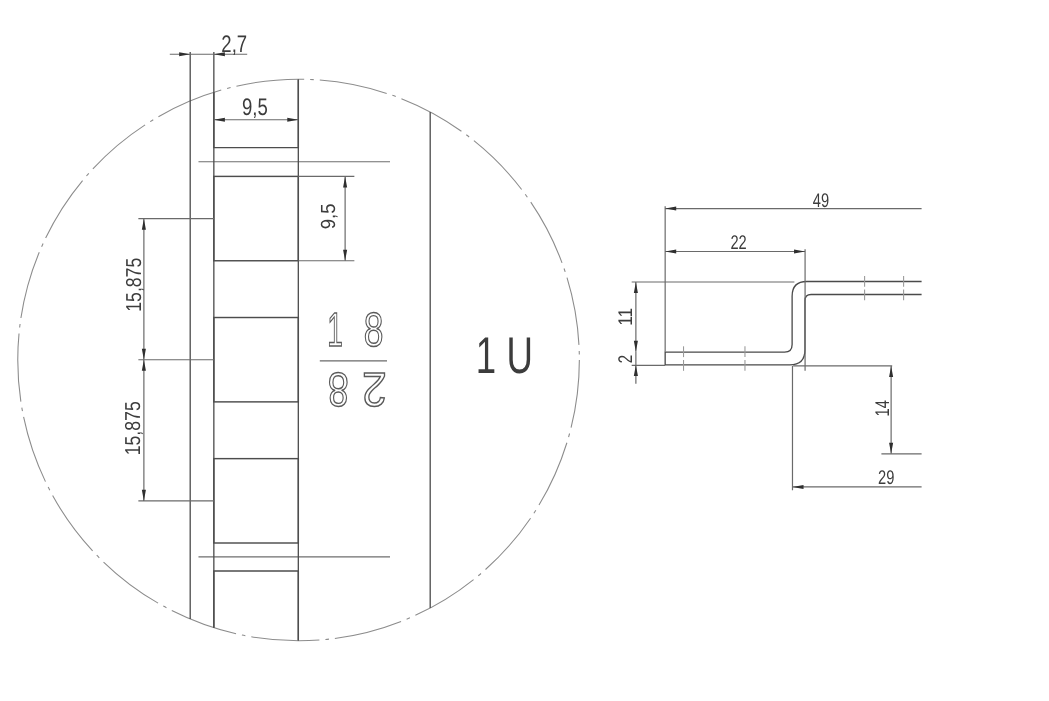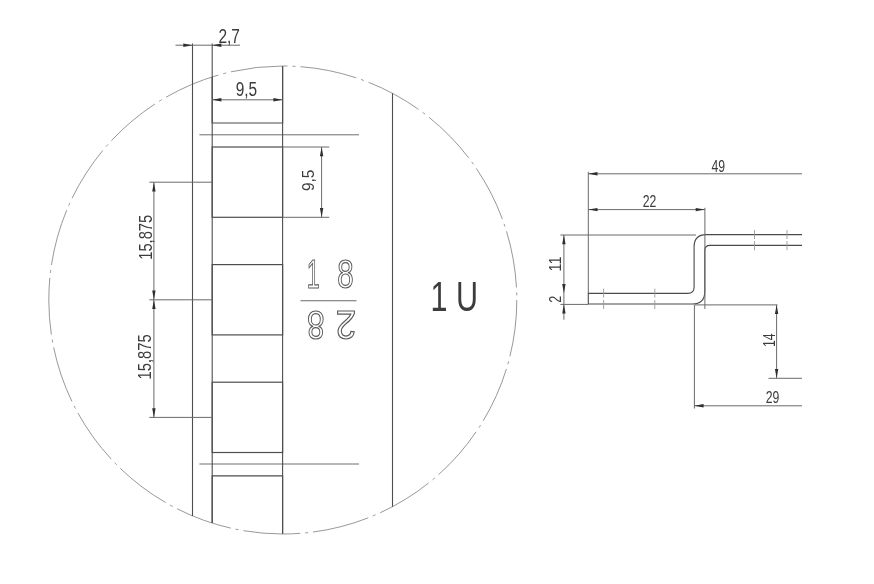--- a/index.html
+++ b/index.html
@@ -1,16 +1,16 @@
 <!DOCTYPE html>
 <html><head>
 <meta charset="utf-8">
 <style>
   html,body{margin:0;padding:0;background:#ffffff;}
-  #page{width:768px;height:584px;position:relative;background:#ffffff;overflow:hidden;margin-left:34px;}
+  #page{width:768px;height:584px;position:relative;background:#ffffff;overflow:hidden;}
   svg text{font-family:"Liberation Sans", sans-serif;fill:#3c3c3c;}
 </style>
 </head>
 <body>
 
 <div id="page">
 <svg width="874" height="584" viewBox="0 0 874 584">
 
   <circle cx="248.8" cy="300" r="234" fill="none" stroke="#8c8c8c" stroke-width="0.9" stroke-dasharray="57 5 3 5"></circle>
 

